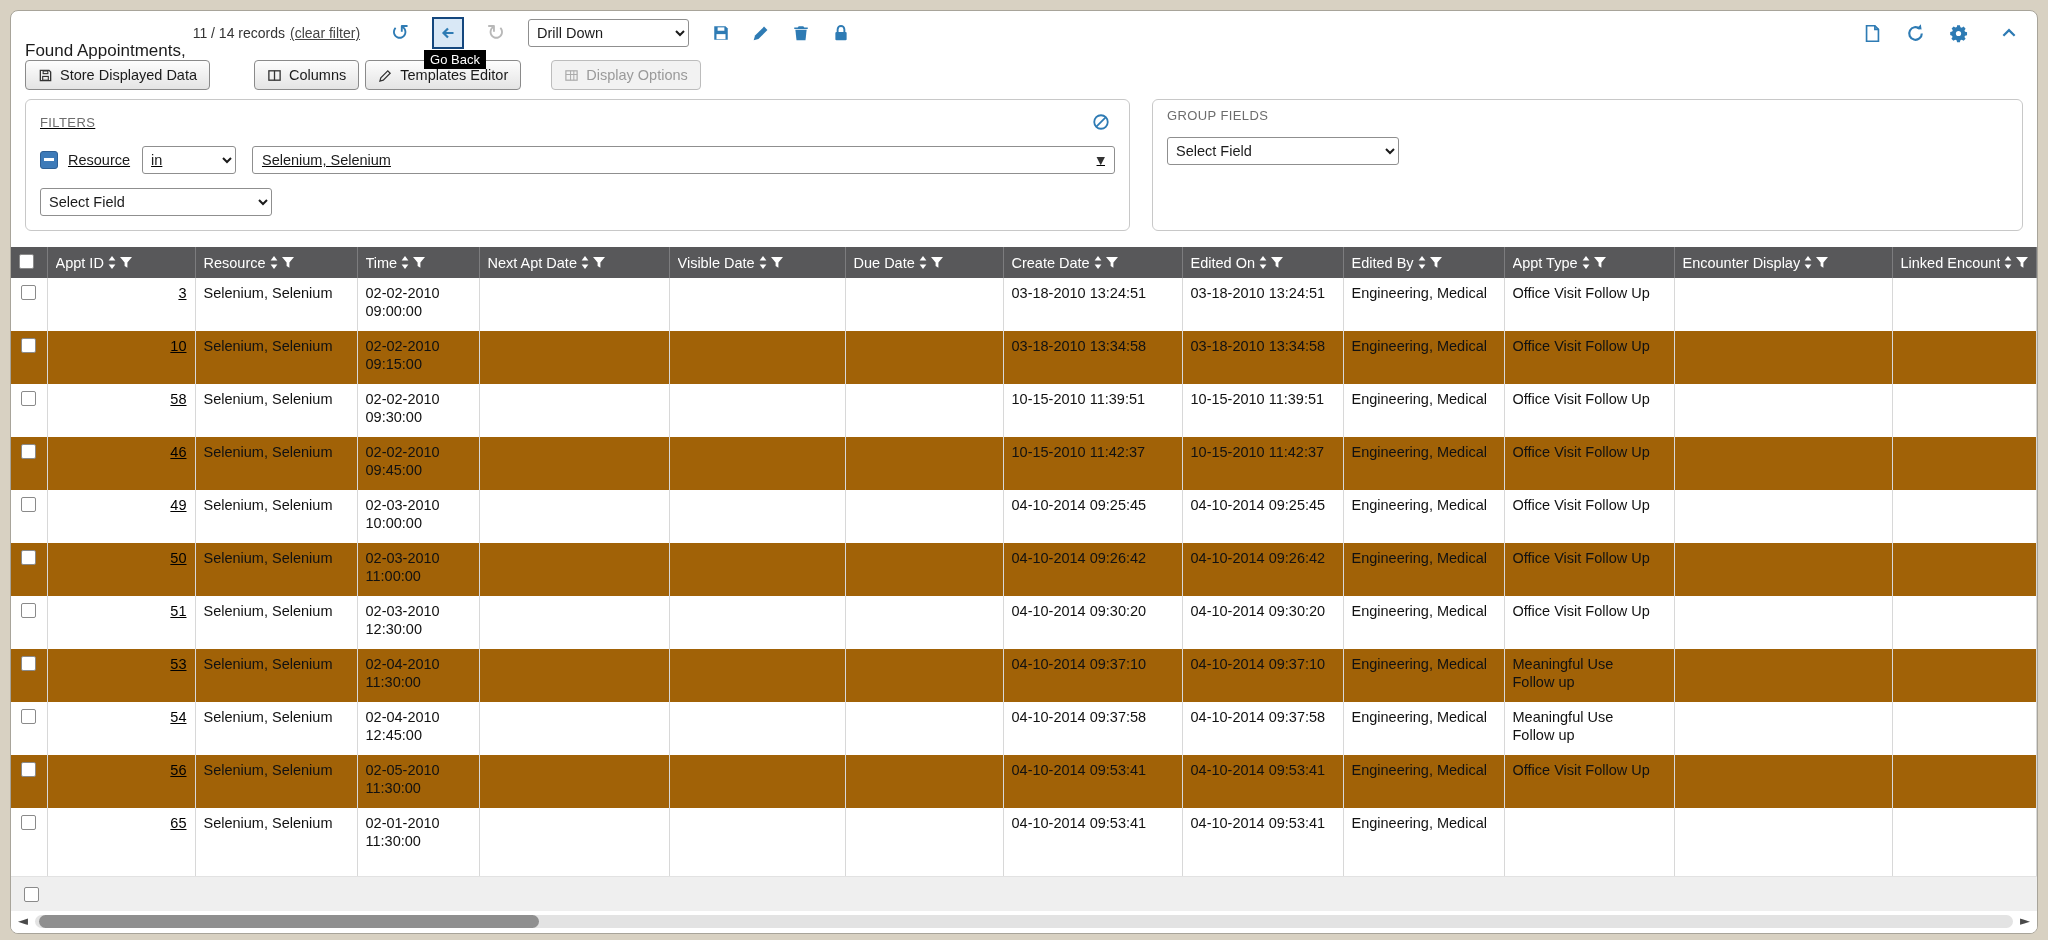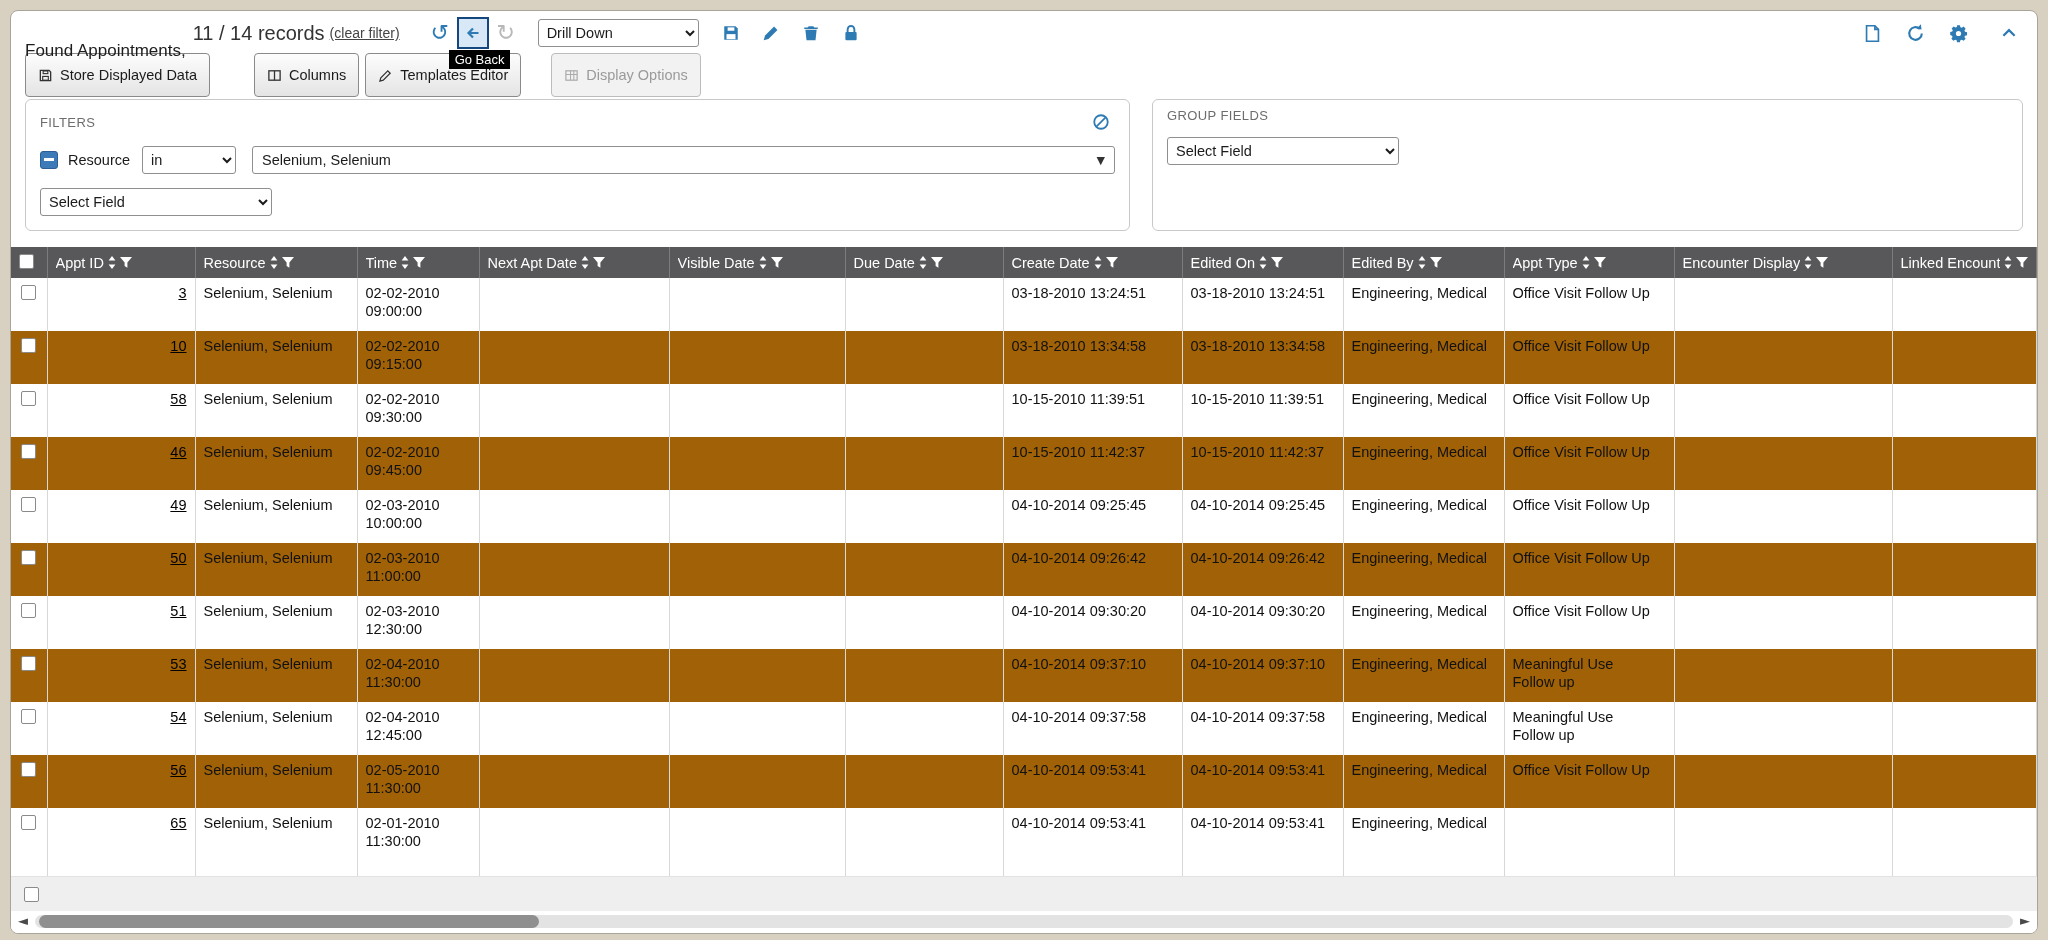--- a/index.html
+++ b/index.html
@@ -3,51 +3,51 @@
 <meta charset="utf-8">
 <style>
   html,body{margin:0;padding:0;width:2048px;height:940px;overflow:hidden;
     background:#d8d1c2;font-family:"Liberation Sans","DejaVu Sans",sans-serif;}
   .panel{position:absolute;left:10px;right:10px;top:10px;bottom:6px;background:#fff;
     border:1px solid #a8a49a;border-radius:8px;display:flex;flex-direction:column;overflow:hidden;}
 
   
   .topbar{flex:none;height:44px;display:flex;align-items:center;padding:0 14px;position:relative;}
   .title{font-size:17px;font-weight:normal;color:#1c1c1c;white-space:nowrap;margin-top:35px;}
-  .records{font-size:20px;color:#333;margin-left:7px;white-space:nowrap;}
+  .records{font-size:14px;color:#333;margin-left:7px;white-space:nowrap;}
   .clear-filter{font-size:14px;color:#444;text-decoration:underline;margin-left:5px;cursor:pointer;white-space:nowrap;}
   .glyph{font-family:"DejaVu Sans",sans-serif;font-size:22px;color:#2e7bb4;line-height:1;}
   .glyph.gray{color:#b8b8b8;}
   .icon-btn{display:inline-flex;align-items:center;justify-content:center;width:28px;height:28px;cursor:pointer;}
   .undo-btn{margin-left:26px;}
   .back-btn{width:28px;height:28px;border:2px solid #14477e;background:#d9e8f6;display:flex;
-    align-items:center;justify-content:center;position:relative;margin:0 3px;cursor:pointer;}
+    align-items:center;justify-content:center;position:relative;margin:0 18px;cursor:pointer;}
   .tooltip{position:absolute;top:31px;left:-10px;background:#000;color:#fff;font-size:13px;
     padding:2px 6px;white-space:nowrap;z-index:50;}
   select{height:28px;border:1px solid #8f8f8f;border-radius:3px;background:#fff;
     font-family:"Liberation Sans",sans-serif;font-size:14.5px;color:#1b1b1b;padding:0 4px;}
   .drill-select{width:161px;margin-left:18px;}
   .mini-icons{display:flex;align-items:center;gap:12px;margin-left:18px;}
   .right-icons{display:flex;align-items:center;gap:15px;margin-left:auto;}
   .right-icons .chev{margin-left:8px;}
 
   
   .toolbar{flex:none;height:40px;display:flex;align-items:center;padding:0 14px;}
-  .btn{display:inline-flex;align-items:center;gap:7px;height:44px;padding:0 12px;
+  .btn{display:inline-flex;align-items:center;gap:7px;height:30px;padding:0 12px;
     border:1px solid #8a8a8a;border-radius:4px;background:linear-gradient(#fdfdfd,#e4e4e4);
     font-size:14.5px;color:#1b1b1b;cursor:pointer;white-space:nowrap;}
   .btn.disabled{color:#9a9a9a;border-color:#bcbcbc;background:#f2f2f2;cursor:default;}
   .btn-columns{margin-left:44px;}
   .btn-templates{margin-left:6px;}
   .btn-display{margin-left:30px;}
 
   
   .panels-row{flex:none;display:flex;gap:22px;padding:0 14px;margin:4px 0 16px;height:132px;box-sizing:border-box;}
   .fbox{border:1px solid #c8c8c8;border-radius:6px;padding:8px 14px;box-sizing:border-box;background:#fff;}
-  .filters-box{width:1105px;flex:none;}
+  .filters-box{width:1105px;flex:none;text-decoration:underline;}
   .group-box{flex:1;}
   .fbox-head{display:flex;align-items:center;justify-content:space-between;}
   .fbox-title{font-size:13px;color:#6d6d6d;letter-spacing:.4px;}
   .filter-row{display:flex;align-items:center;gap:10px;margin-top:10px;}
   .cb-ind{width:16px;height:16px;background:#3d7ab8;border:1px solid #2e5f94;border-radius:3px;position:relative;flex:none;cursor:pointer;}
   .cb-ind::after{content:"";position:absolute;left:3px;right:3px;top:6px;height:3px;background:#fff;}
   .fld-label{font-size:14.5px;color:#1b1b1b;}
   .op-select{width:94px;margin-left:2px;}
   .combo{display:flex;align-items:center;height:28px;width:864px;border:1px solid #8f8f8f;border-radius:3px;
     background:#fff;padding:0 9px;box-sizing:border-box;font-size:14.5px;color:#1b1b1b;margin-left:6px;cursor:pointer;}

